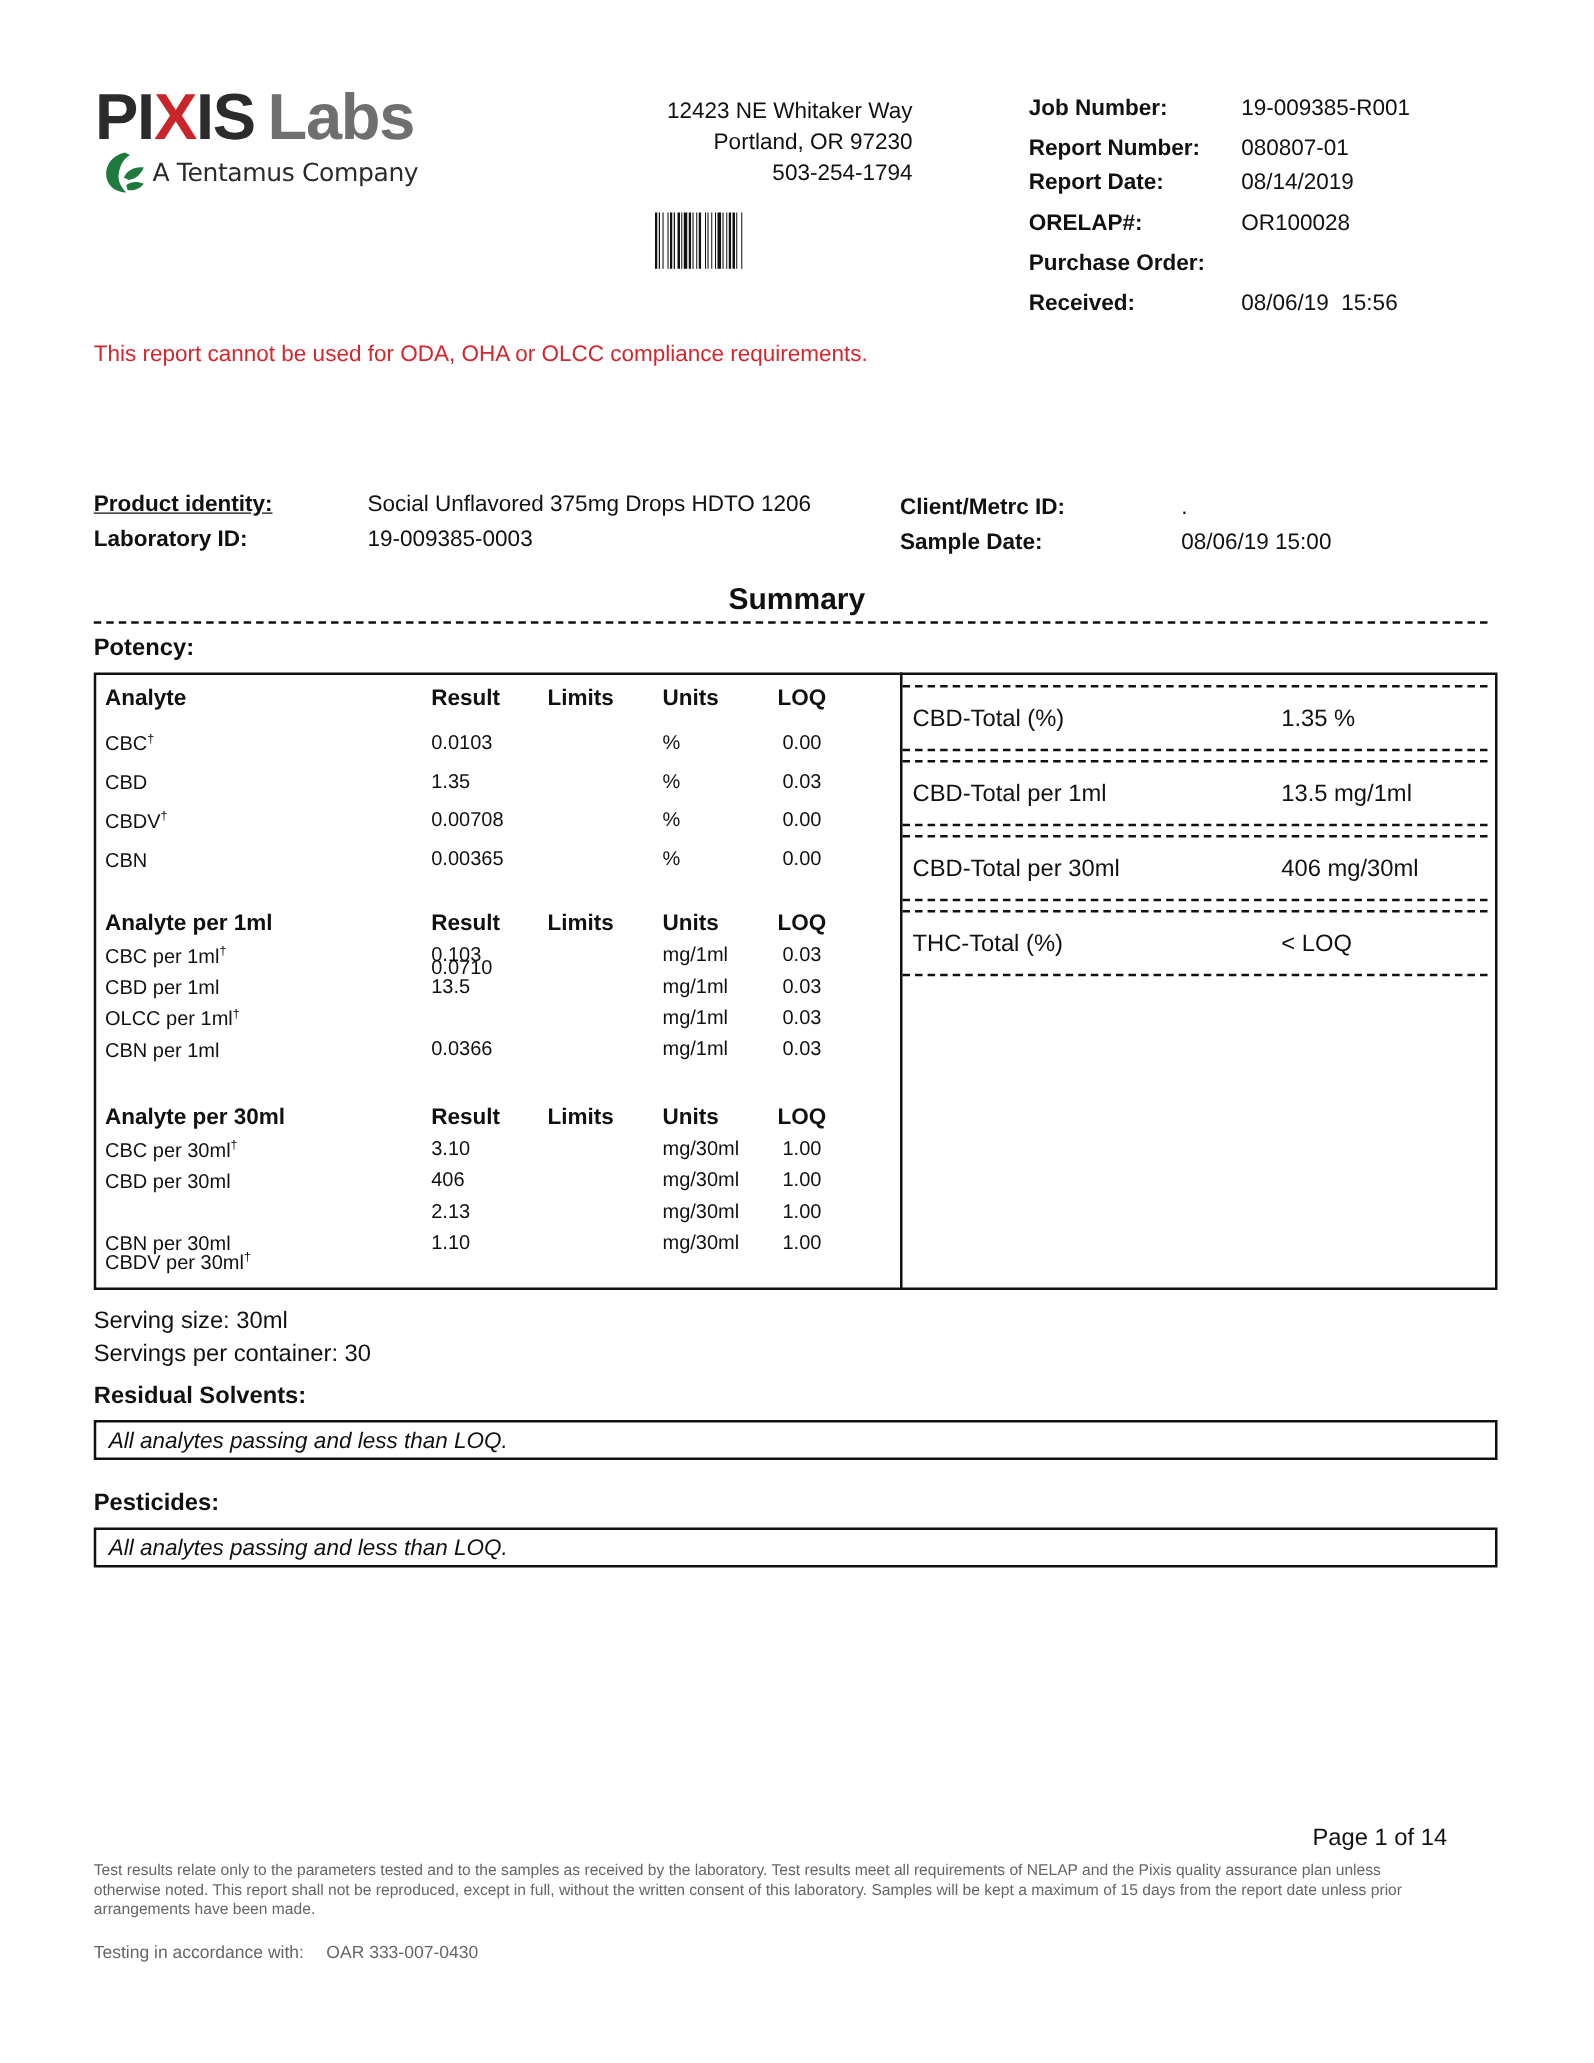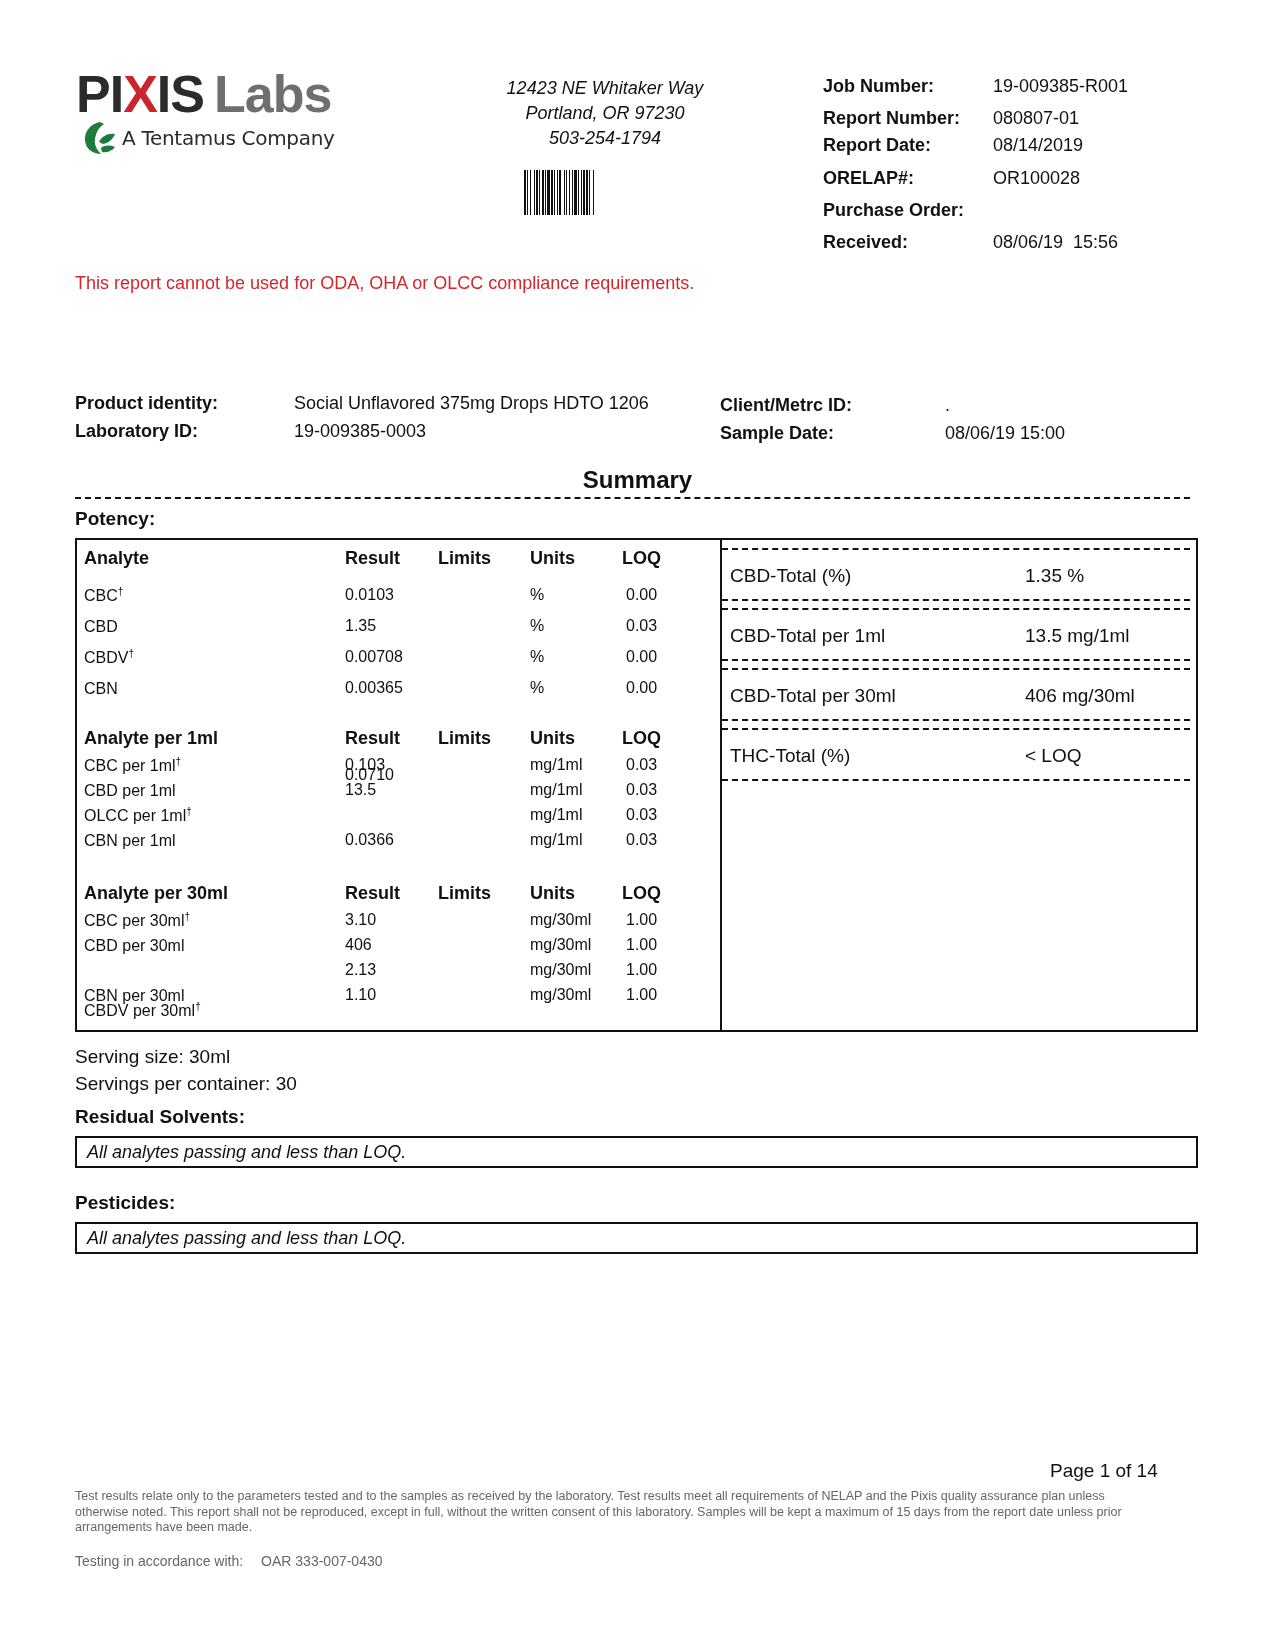--- a/index.html
+++ b/index.html
@@ -10,21 +10,21 @@
   
   .logo-main { left: 76px; top: 68px; font-family: "Liberation Sans", sans-serif; font-weight: bold; font-size: 52px; letter-spacing: -1px; line-height: 1; white-space: nowrap; }
   .logo-pixis { color: #2b2b2b; }
   .logo-x { color: #c9262c; }
   .logo-labs { color: #6f6f6f; font-weight: bold; margin-left: 10px; }
   .logo-sub { left: 82px; top: 120px; display: flex; align-items: center; }
   .leaf { width: 36px; height: 36px; }
   .logo-sub-text { font-family: "DejaVu Sans", sans-serif; font-size: 20px; color: #2b2b2b; margin-left: 4px; letter-spacing: -0.3px; }
 
   
-  .address { left: 480px; top: 76px; width: 250px; text-align: center; font-size: 18px; line-height: 25px; font-style: italic; }
+  .address { left: 480px; top: 76px; width: 250px; text-align: right; font-size: 18px; line-height: 25px; }
   .barcode { left: 524px; top: 170px; width: 142px; height: 45px; display: flex; align-items: stretch; }
   .barcode span { display: block; background: #111; height: 100%; }
 
   
   .jobinfo { left: 823px; top: 76px; font-size: 18px; }
   .jobrow { position: absolute; left: 0; white-space: nowrap; }
   .joblabel { position: absolute; left: 0; font-weight: bold; width: 170px; }
   .jobvalue { position: absolute; left: 170px; }
 
   .warning { left: 75px; top: 273px; font-size: 18px; color: #d7262b; }
@@ -152,21 +152,21 @@
   <div class="jobrow" style="top:156px">
     <span class="joblabel">Received:</span>
     <span class="jobvalue" style="white-space:pre">08/06/19  15:56</span>
   </div>
 </div>
 
 <div class="abs warning">This report cannot be used for ODA, OHA or OLCC compliance requirements.</div>
 <div class="abs amended">
 </div>
 
-<div class="abs prod-label" style="left:75px; top:393px;">Product identity:</div>
+<div class="abs prod-label" style="left:75px; top:393px;text-decoration:underline;">Product identity:</div>
 <div class="abs prod-value" style="left:294px; top:393px;">Social Unflavored 375mg Drops HDTO 1206</div>
 <div class="abs prod-label" style="left:75px; top:421px;">Laboratory ID:</div>
 <div class="abs prod-value" style="left:294px; top:421px;">19-009385-0003</div>
 <div class="abs prod-label" style="left:720px; top:395px;">Client/Metrc ID:</div>
 <div class="abs prod-value" style="left:945px; top:395px;">.</div>
 <div class="abs prod-label" style="left:720px; top:423px;">Sample Date:</div>
 <div class="abs prod-value" style="left:945px; top:423px;">08/06/19 15:00</div>
 
 <div class="abs summary-title">Summary</div>
 <div class="abs dash-line" style="left:75px; top:497px; width:1115px;"></div>

